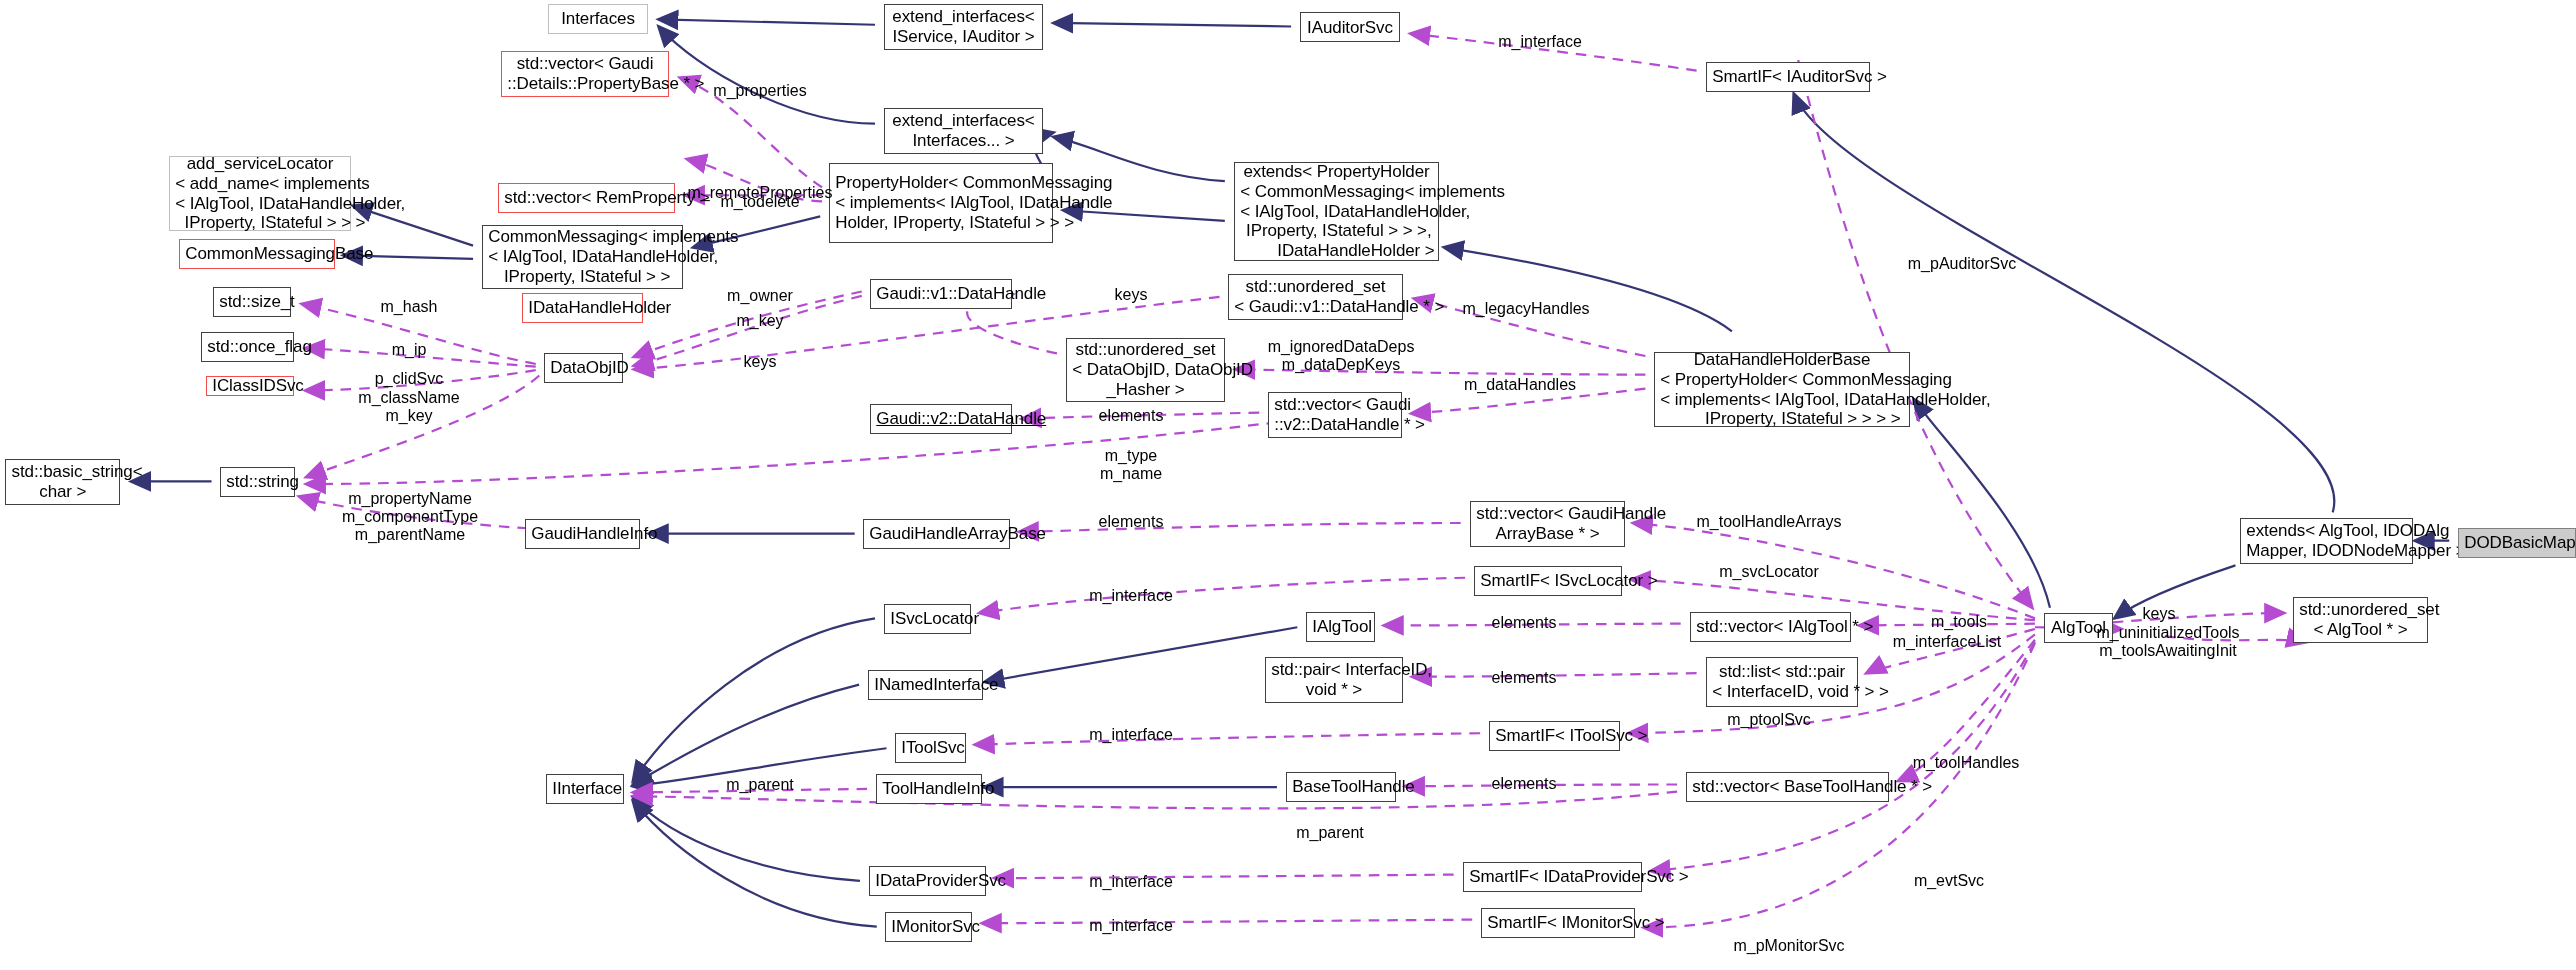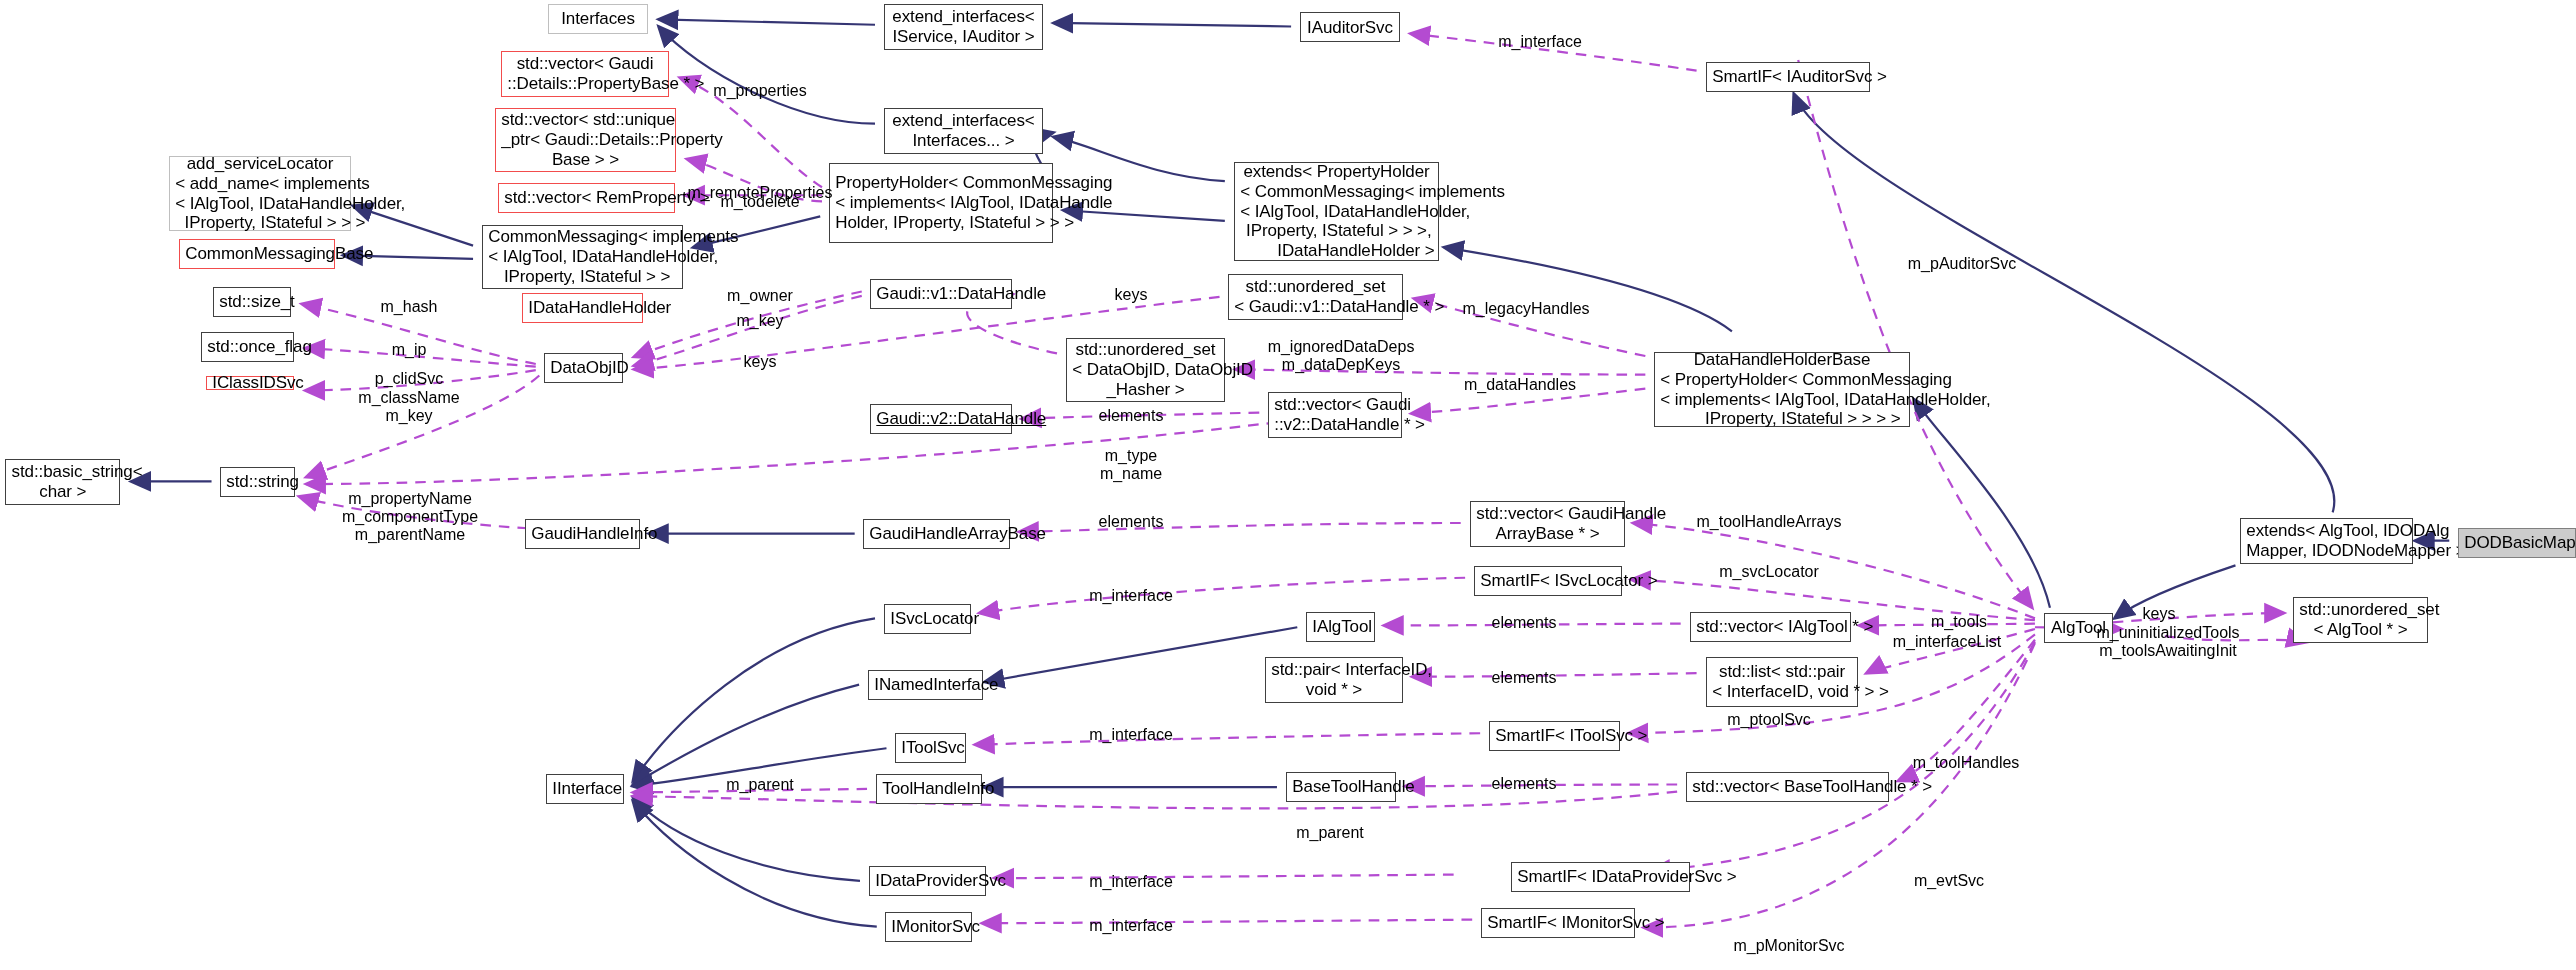--- a/index.html
+++ b/index.html
@@ -149,23 +149,20 @@
       <path d="M 1666 1041 C 1400 1043 1200 1045 1111 1045" marker-end="url(#use)"></path>
 
       <path d="M 981 893 C 900 894 800 896 716 897" marker-end="url(#use)"></path>
       <path d="M 1898 896 C 1600 930 1100 910 716 901" marker-end="url(#use)"></path>
     </g>
   </svg>
 
 <div class="node grey" style="left: 548px; top: 3.5px; width: 100px; height: 30px;"><span>Interfaces</span></div>
     <div class="node red" style="left: 501px; top: 51px; width: 168px; height: 46px;"><span>std::vector&lt; Gaudi
 ::Details::PropertyBase * &gt;</span></div>
-    <div class="node red" style="left: 495px; top: 108px; width: 181px; height: 64px;"><span>std::vector&lt; std::unique
-_ptr&lt; Gaudi::Details::Property
-Base &gt; &gt;</span></div>
     <div class="node red" style="left: 498px; top: 183px; width: 177px; height: 30px;"><span>std::vector&lt; RemProperty &gt;</span></div>
     <div class="node" style="left: 884px; top: 3.5px; width: 159px; height: 46px;"><span>extend_interfaces&lt;
 IService, IAuditor &gt;</span></div>
     <div class="node" style="left: 884px; top: 108px; width: 159px; height: 46px;"><span>extend_interfaces&lt;
 Interfaces... &gt;</span></div>
     <div class="node" style="left: 1300px; top: 12.4px; width: 100px; height: 30px;"><span>IAuditorSvc</span></div>
     <div class="node" style="left: 1706px; top: 62px; width: 164px; height: 30px;"><span>SmartIF&lt; IAuditorSvc &gt;</span></div>
     <div class="node grey" style="left: 169px; top: 156px; width: 182px; height: 75px;"><span>add_serviceLocator
 &lt; add_name&lt; implements
 &lt; IAlgTool, IDataHandleHolder,
@@ -177,21 +174,21 @@
     <div class="node" style="left: 482px; top: 225px; width: 201px; height: 64px;"><span>CommonMessaging&lt; implements
 &lt; IAlgTool, IDataHandleHolder,
   IProperty, IStateful &gt; &gt;</span></div>
     <div class="node" style="left: 1234px; top: 162px; width: 205px; height: 99px;"><span>extends&lt; PropertyHolder
 &lt; CommonMessaging&lt; implements
 &lt; IAlgTool, IDataHandleHolder,
  IProperty, IStateful &gt; &gt; &gt;,
         IDataHandleHolder &gt;</span></div>
     <div class="node" style="left: 213px; top: 287px; width: 78px; height: 30px;"><span>std::size_t</span></div>
     <div class="node" style="left: 201px; top: 332px; width: 93px; height: 30px;"><span>std::once_flag</span></div>
-    <div class="node red" style="left: 206px; top: 376px; width: 88px; height: 14px;"><span>IClassIDSvc</span></div>
+    <div class="node red" style="left: 206px; top: 376px; width: 88px; height: 20px;"><span>IClassIDSvc</span></div>
     <div class="node" style="left: 544px; top: 353px; width: 79px; height: 30px;"><span>DataObjID</span></div>
     <div class="node red" style="left: 522px; top: 293px; width: 121px; height: 30px;"><span>IDataHandleHolder</span></div>
     <div class="node" style="left: 870px; top: 279px; width: 142px; height: 30px;"><span>Gaudi::v1::DataHandle</span></div>
     <div class="node" style="left: 1228px; top: 274px; width: 175px; height: 46px;"><span>std::unordered_set
 &lt; Gaudi::v1::DataHandle * &gt;</span></div>
     <div class="node" style="left: 1066px; top: 338px; width: 159px; height: 64px;"><span>std::unordered_set
 &lt; DataObjID, DataObjID
 _Hasher &gt;</span></div>
     <div class="node" style="left: 870px; top: 404px; width: 142px; height: 30px; text-decoration: underline;"><span>Gaudi::v2::DataHandle</span></div>
     <div class="node" style="left: 1268px; top: 392px; width: 134px; height: 46px;"><span>std::vector&lt; Gaudi
@@ -213,21 +210,21 @@
     <div class="node" style="left: 895px; top: 733px; width: 71px; height: 30px;"><span>IToolSvc</span></div>
     <div class="node" style="left: 546px; top: 774px; width: 78px; height: 30px;"><span>IInterface</span></div>
     <div class="node" style="left: 876px; top: 774px; width: 106px; height: 30px;"><span>ToolHandleInfo</span></div>
     <div class="node" style="left: 869px; top: 866px; width: 117px; height: 30px;"><span>IDataProviderSvc</span></div>
     <div class="node" style="left: 885px; top: 912px; width: 87px; height: 30px;"><span>IMonitorSvc</span></div>
     <div class="node" style="left: 1306px; top: 612px; width: 69px; height: 30px;"><span>IAlgTool</span></div>
     <div class="node" style="left: 1265px; top: 657px; width: 138px; height: 46px;"><span>std::pair&lt; InterfaceID,
 void * &gt;</span></div>
     <div class="node" style="left: 1489px; top: 721px; width: 131px; height: 30px;"><span>SmartIF&lt; IToolSvc &gt;</span></div>
     <div class="node" style="left: 1286px; top: 772px; width: 110px; height: 30px;"><span>BaseToolHandle</span></div>
-    <div class="node" style="left: 1463px; top: 862px; width: 179px; height: 30px; margin-left: 48px;"><span>SmartIF&lt; IDataProviderSvc &gt;</span></div>
+    <div class="node" style="left: 1463px; top: 862px; width: 179px; height: 30px;"><span>SmartIF&lt; IDataProviderSvc &gt;</span></div>
     <div class="node" style="left: 1481px; top: 908px; width: 154px; height: 30px;"><span>SmartIF&lt; IMonitorSvc &gt;</span></div>
     <div class="node" style="left: 1690px; top: 612px; width: 161px; height: 30px;"><span>std::vector&lt; IAlgTool * &gt;</span></div>
     <div class="node" style="left: 1706px; top: 657px; width: 152px; height: 50px;"><span>std::list&lt; std::pair
 &lt; InterfaceID, void * &gt; &gt;</span></div>
     <div class="node" style="left: 1686px; top: 772px; width: 203px; height: 30px;"><span>std::vector&lt; BaseToolHandle * &gt;</span></div>
     <div class="node" style="left: 2044px; top: 613px; width: 69px; height: 30px;"><span>AlgTool</span></div>
     <div class="node" style="left: 2293px; top: 597px; width: 135px; height: 46px;"><span>std::unordered_set
 &lt; AlgTool * &gt;</span></div>
     <div class="node" style="left: 2240px; top: 518px; width: 173px; height: 46px;"><span>extends&lt; AlgTool, IDODAlg
 Mapper, IDODNodeMapper &gt;</span></div>

